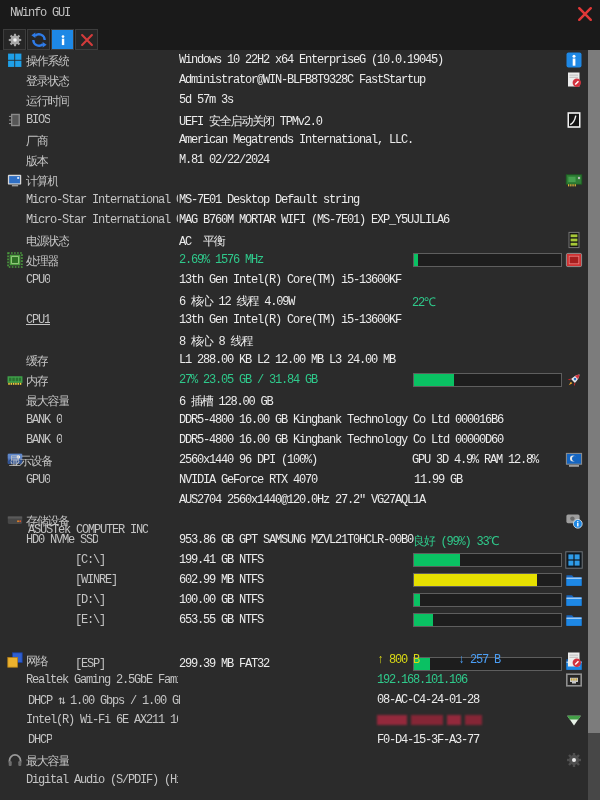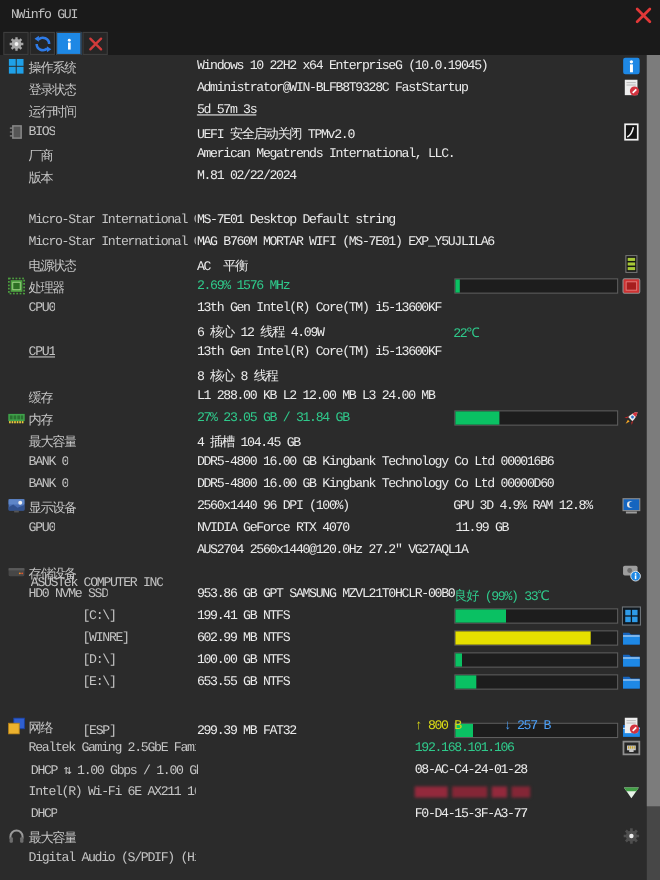--- a/index.html
+++ b/index.html
@@ -98,21 +98,21 @@
       <span class="ricon"><svg width="100%" height="100%" viewBox="0 0 18 18" xmlns="http://www.w3.org/2000/svg">
           <rect x="3" y="1.5" width="11.5" height="14" fill="#ededed"></rect>
           <rect x="4.5" y="3.6" width="8.5" height="1" fill="#bdbdbd"></rect>
           <rect x="4.5" y="5.8" width="8.5" height="1" fill="#bdbdbd"></rect>
           <circle cx="11.8" cy="11.8" r="4.2" fill="#d2333f"></circle>
           <rect x="9.5" y="11.1" width="4.6" height="1.5" fill="#fff" transform="rotate(-45 11.8 11.8)"></rect>
         </svg></span>
     </div>
     <div class="row" style="top: 40px;">
       <span class="lbl t" style="left: 26px;">运行时间</span>
-      <span class="val t" style="left: 179px; text-decoration: underline;">5d 57m 3s</span>
+      <span class="val t" style="left: 179px;">5d 57m 3s</span>
     </div>
     <div class="row" style="top: 60px;">
       <span class="licon"><svg width="100%" height="100%" viewBox="0 0 18 18" xmlns="http://www.w3.org/2000/svg">
           <rect x="4.5" y="2" width="10" height="14" fill="#8a8a8a"></rect>
           <rect x="6" y="3.5" width="7" height="11" fill="#565656"></rect>
           <g stroke="#8a8a8a" stroke-width="1.2">
             <line x1="2.2" y1="5" x2="4.5" y2="5"></line>
             <line x1="2.2" y1="9" x2="4.5" y2="9"></line>
             <line x1="2.2" y1="13" x2="4.5" y2="13"></line>
           </g>
@@ -125,20 +125,40 @@
           <path d="M5.2 13.6 Q9.4 11.6 10.8 4.6" stroke="#f2f2f2" stroke-width="1.4" fill="none"></path>
         </svg></span>
     </div>
     <div class="row" style="top: 80px;">
       <span class="lbl t" style="left: 26px;">厂商</span>
       <span class="val t" style="left: 179px;">American Megatrends International, LLC.</span>
     </div>
     <div class="row" style="top: 100px;">
       <span class="lbl t" style="left: 26px;">版本</span>
       <span class="val t" style="left: 179px;">M.81 02/22/2024</span>
+    </div>
+    <div class="row" style="top: 120px;">
+      <span class="licon"><svg width="100%" height="100%" viewBox="0 0 18 18" xmlns="http://www.w3.org/2000/svg">
+          <rect x="1" y="3.2" width="15" height="11" rx="1" fill="#d8d8d8"></rect>
+          <rect x="2.4" y="4.6" width="12.2" height="8.2" fill="#2f6fc4"></rect>
+          <rect x="11.5" y="5.6" width="2.2" height="2.2" fill="#cfe4ff"></rect>
+          <rect x="5.5" y="14.4" width="7" height="1.8" fill="#9a9a9a"></rect>
+        </svg></span>
+      <span class="lbl t" style="left: 26px;">计算机</span>
+      <span class="ricon"><svg width="100%" height="100%" viewBox="0 0 18 18" xmlns="http://www.w3.org/2000/svg">
+          <rect x="1.2" y="3.8" width="15.6" height="9.4" fill="#2f7d36" stroke="#1b5e20" stroke-width="0.8"></rect>
+          <rect x="3.4" y="5.8" width="7.2" height="5.2" fill="#46a04e"></rect>
+          <circle cx="14" cy="7" r="1.2" fill="#bdbdbd"></circle>
+          <g fill="#d9b33c">
+            <rect x="3" y="13.2" width="1.3" height="2.2"></rect>
+            <rect x="5.2" y="13.2" width="1.3" height="2.2"></rect>
+            <rect x="7.4" y="13.2" width="1.3" height="2.2"></rect>
+            <rect x="9.6" y="13.2" width="1.3" height="2.2"></rect>
+          </g>
+        </svg></span>
     </div>
     <div class="row" style="top: 140px;">
       <span class="lbl t" style="left: 26px;">Micro-Star International C</span>
       <span class="val t" style="left: 179px;">MS-7E01 Desktop Default string</span>
     </div>
     <div class="row" style="top: 160px;">
       <span class="lbl t" style="left: 26px;">Micro-Star International C</span>
       <span class="val t" style="left: 179px;">MAG B760M MORTAR WIFI (MS-7E01) EXP_Y5UJLILA6</span>
     </div>
     <div class="row" style="top: 180px;">
@@ -217,39 +237,39 @@
             <path d="M9 1.2 C10.1 2.6 10.7 3.9 11.1 5.6 H6.9 C7.3 3.9 7.9 2.6 9 1.2 Z" fill="#d2333f"></path>
             <circle cx="9" cy="7.6" r="1.3" fill="#2f6fc4"></circle>
             <path d="M6.3 9.4 L4.2 13.2 L6.3 12 Z" fill="#c62828"></path>
             <path d="M11.7 9.4 L13.8 13.2 L11.7 12 Z" fill="#c62828"></path>
             <path d="M7.9 12.4 L9 16.4 L10.1 12.4 Z" fill="#f5a623"></path>
           </g>
         </svg></span>
     </div>
     <div class="row" style="top: 340px;">
       <span class="lbl t" style="left: 26px;">最大容量</span>
-      <span class="val t" style="left: 179px;">4 插槽 104.45 GB</span>
+      <span class="val t" style="left: 179px;">6 插槽 128.00 GB</span>
     </div>
     <div class="row" style="top: 360px;">
       <span class="lbl t" style="left: 26px;">BANK 0</span>
       <span class="val t" style="left: 179px;">DDR5-4800 16.00 GB Kingbank Technology Co Ltd 000016B6</span>
     </div>
     <div class="row" style="top: 380px;">
       <span class="lbl t" style="left: 26px;">BANK 0</span>
       <span class="val t" style="left: 179px;">DDR5-4800 16.00 GB Kingbank Technology Co Ltd 00000D60</span>
     </div>
     <div class="row" style="top: 400px;">
       <span class="licon"><svg width="100%" height="100%" viewBox="0 0 18 18" xmlns="http://www.w3.org/2000/svg">
           <rect x="0.9" y="2" width="16.2" height="11.6" rx="1.6" fill="#4a6fb5"></rect>
           <rect x="0.9" y="2" width="16.2" height="5.4" fill="#5e86c8"></rect>
           <circle cx="12.8" cy="5.6" r="2" fill="#efefef"></circle>
           <path d="M0.9 10.2 L5.6 7.4 L10 10.8 L17.1 8 V13.6 H0.9 Z" fill="#31528f"></path>
           <rect x="6.6" y="13.8" width="4.8" height="1.8" fill="#555"></rect>
         </svg></span>
-      <span class="lbl t" style="left: 26px; text-align: right;">显示设备</span>
+      <span class="lbl t" style="left: 9px; text-align: right;">显示设备</span>
       <span class="val t" style="left: 179px;">2560x1440 96 DPI (100%)</span>
       <span class="val t" style="left: 412px;">GPU 3D 4.9% RAM 12.8%</span>
       <span class="ricon"><svg width="100%" height="100%" viewBox="0 0 18 18" xmlns="http://www.w3.org/2000/svg">
           <rect x="1.4" y="2.4" width="15.2" height="10.8" fill="#1565c0" stroke="#8f8f8f" stroke-width="1"></rect>
           <circle cx="8" cy="7.6" r="3" fill="#e8e8e8"></circle>
           <circle cx="9.6" cy="7.6" r="2.6" fill="#1565c0"></circle>
           <rect x="4" y="14" width="10" height="1.8" fill="#9e9e9e"></rect>
         </svg></span>
     </div>
     <div class="row" style="top: 420px;">

